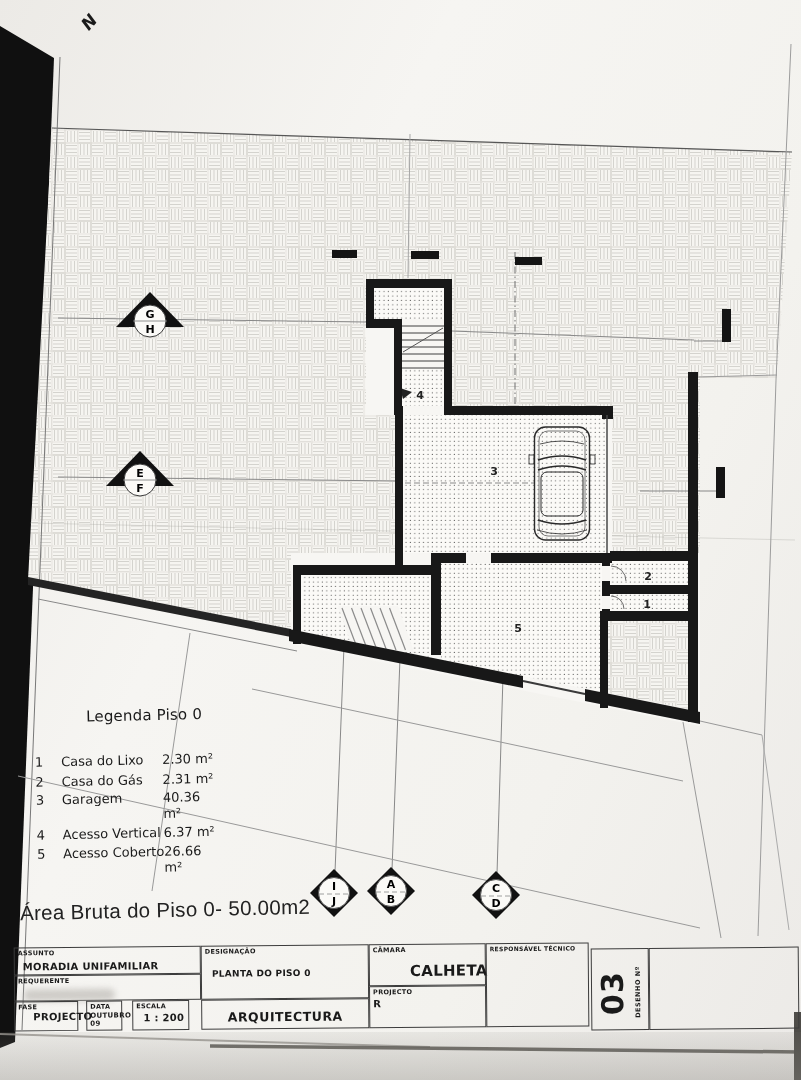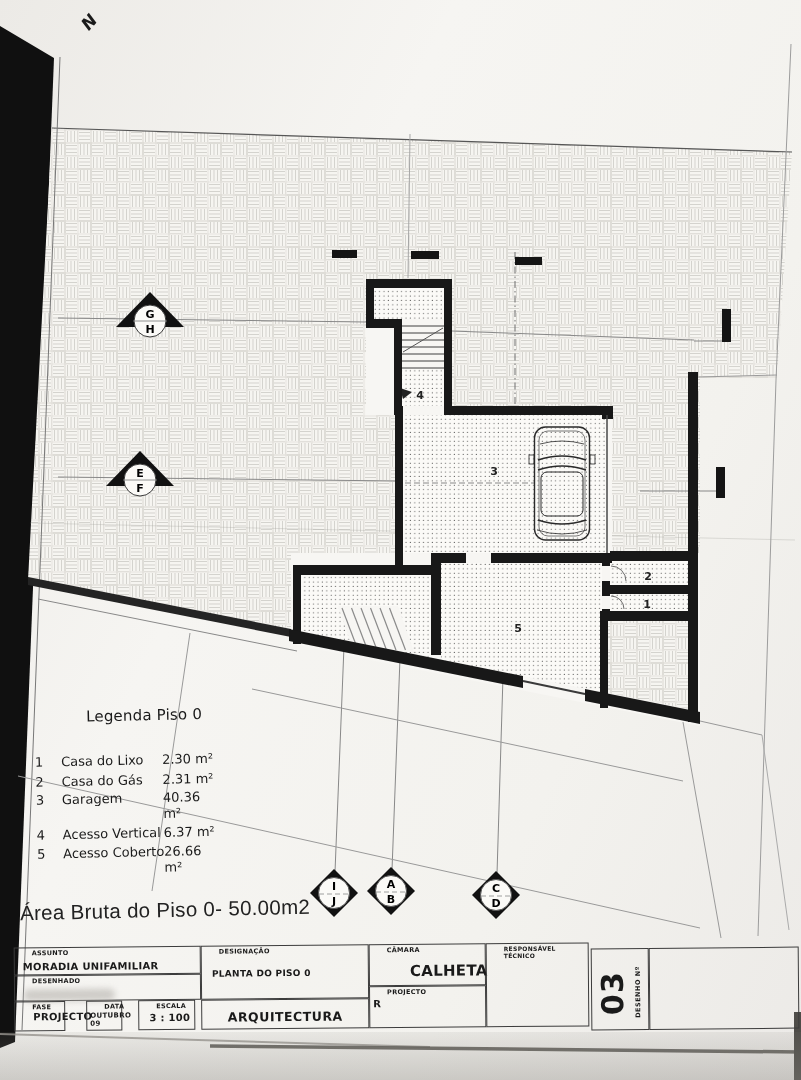--- a/index.html
+++ b/index.html
@@ -17,21 +17,21 @@
   .lrow{position:absolute;left:0;width:260px;}
   .lrow .n{position:absolute;left:4px;width:16px;text-align:center;}
   .lrow .nm{position:absolute;left:34px;white-space:nowrap;}
   .lrow .ar{position:absolute;left:135px;width:54px;line-height:1.25;}
   
   .areanote{left:20px;top:898px;font-size:20.5px;transform:rotate(-1.3deg);
             font-family:"Liberation Sans",sans-serif;color:#222;letter-spacing:.3px;}
   
   .tblock{left:14px;top:940px;width:787px;height:92px;transform:rotate(-0.5deg);}
   .cell{position:absolute;border:1px solid #3c3c3c;box-sizing:border-box;}
-  .lbl{position:absolute;left:3px;top:1px;font-size:6.5px;font-weight:bold;letter-spacing:.3px;padding-left:14px;}
+  .lbl{position:absolute;left:3px;top:1px;font-size:6.5px;font-weight:bold;letter-spacing:.3px;}
   .val{position:absolute;font-size:10px;font-weight:bold;letter-spacing:.3px;}
   .smudge{position:absolute;left:8px;top:13px;width:92px;height:12px;background:#b9b6b1;
           border-radius:8px;filter:blur(3px);opacity:.65;}
   .arq{font-size:12.5px;font-weight:bold;text-align:center;width:100%;top:9px;letter-spacing:.5px;}
   .rot03{position:absolute;left:-22px;top:28px;width:82px;height:32px;transform:rotate(-90deg);
          font-size:30px;font-weight:bold;text-align:center;letter-spacing:1px;}
   .rotlbl{position:absolute;left:12px;top:38px;width:70px;height:10px;transform:rotate(-90deg);
           font-size:6.5px;font-weight:bold;text-align:center;letter-spacing:.5px;}
   
   .shadow-bottom{left:0;top:1032px;width:801px;height:48px;
@@ -282,34 +282,34 @@
 </div>
 
 <div class="abs areanote">Área Bruta do Piso 0- 50.00m2</div>
 
 <div class="abs tblock">
   <div class="cell" style="left:0;top:4px;width:187px;height:28px">
     <span class="lbl">ASSUNTO</span>
     <span class="val" style="left:8px;top:13px">MORADIA UNIFAMILIAR</span>
   </div>
   <div class="cell" style="left:0;top:32px;width:187px;height:26px">
-    <span class="lbl">DESENHADO</span>
+    <span class="lbl">REQUERENTE</span>
     <span class="smudge"></span>
   </div>
-  <div class="cell" style="left:0;top:58px;width:51px;height:30px">
+  <div class="cell" style="left:0;top:58px;width:64px;height:30px">
     <span class="lbl">FASE</span>
     <span class="val" style="left:18px;top:9px">PROJECTO</span>
   </div>
   <div class="cell" style="left:72px;top:58px;width:36px;height:30px">
     <span class="lbl">DATA</span>
     <span class="val" style="left:3px;top:10px;font-size:7px">OUTUBRO 09</span>
   </div>
-  <div class="cell" style="left:124px;top:58px;width:57px;height:30px">
+  <div class="cell" style="left:118px;top:58px;width:57px;height:30px">
     <span class="lbl">ESCALA</span>
-    <span class="val" style="right:4px;top:11px">3 : 100</span>
+    <span class="val" style="right:4px;top:11px">1 : 200</span>
   </div>
   <div class="cell" style="left:187px;top:4px;width:168px;height:54px">
     <span class="lbl">DESIGNAÇÃO</span>
     <span class="val" style="left:10px;top:22px;font-size:9px">PLANTA DO PISO 0</span>
   </div>
   <div class="cell" style="left:187px;top:58px;width:168px;height:30px">
     <span class="val arq">ARQUITECTURA</span>
   </div>
   <div class="cell" style="left:355px;top:4px;width:117px;height:42px">
     <span class="lbl">CÂMARA</span>

